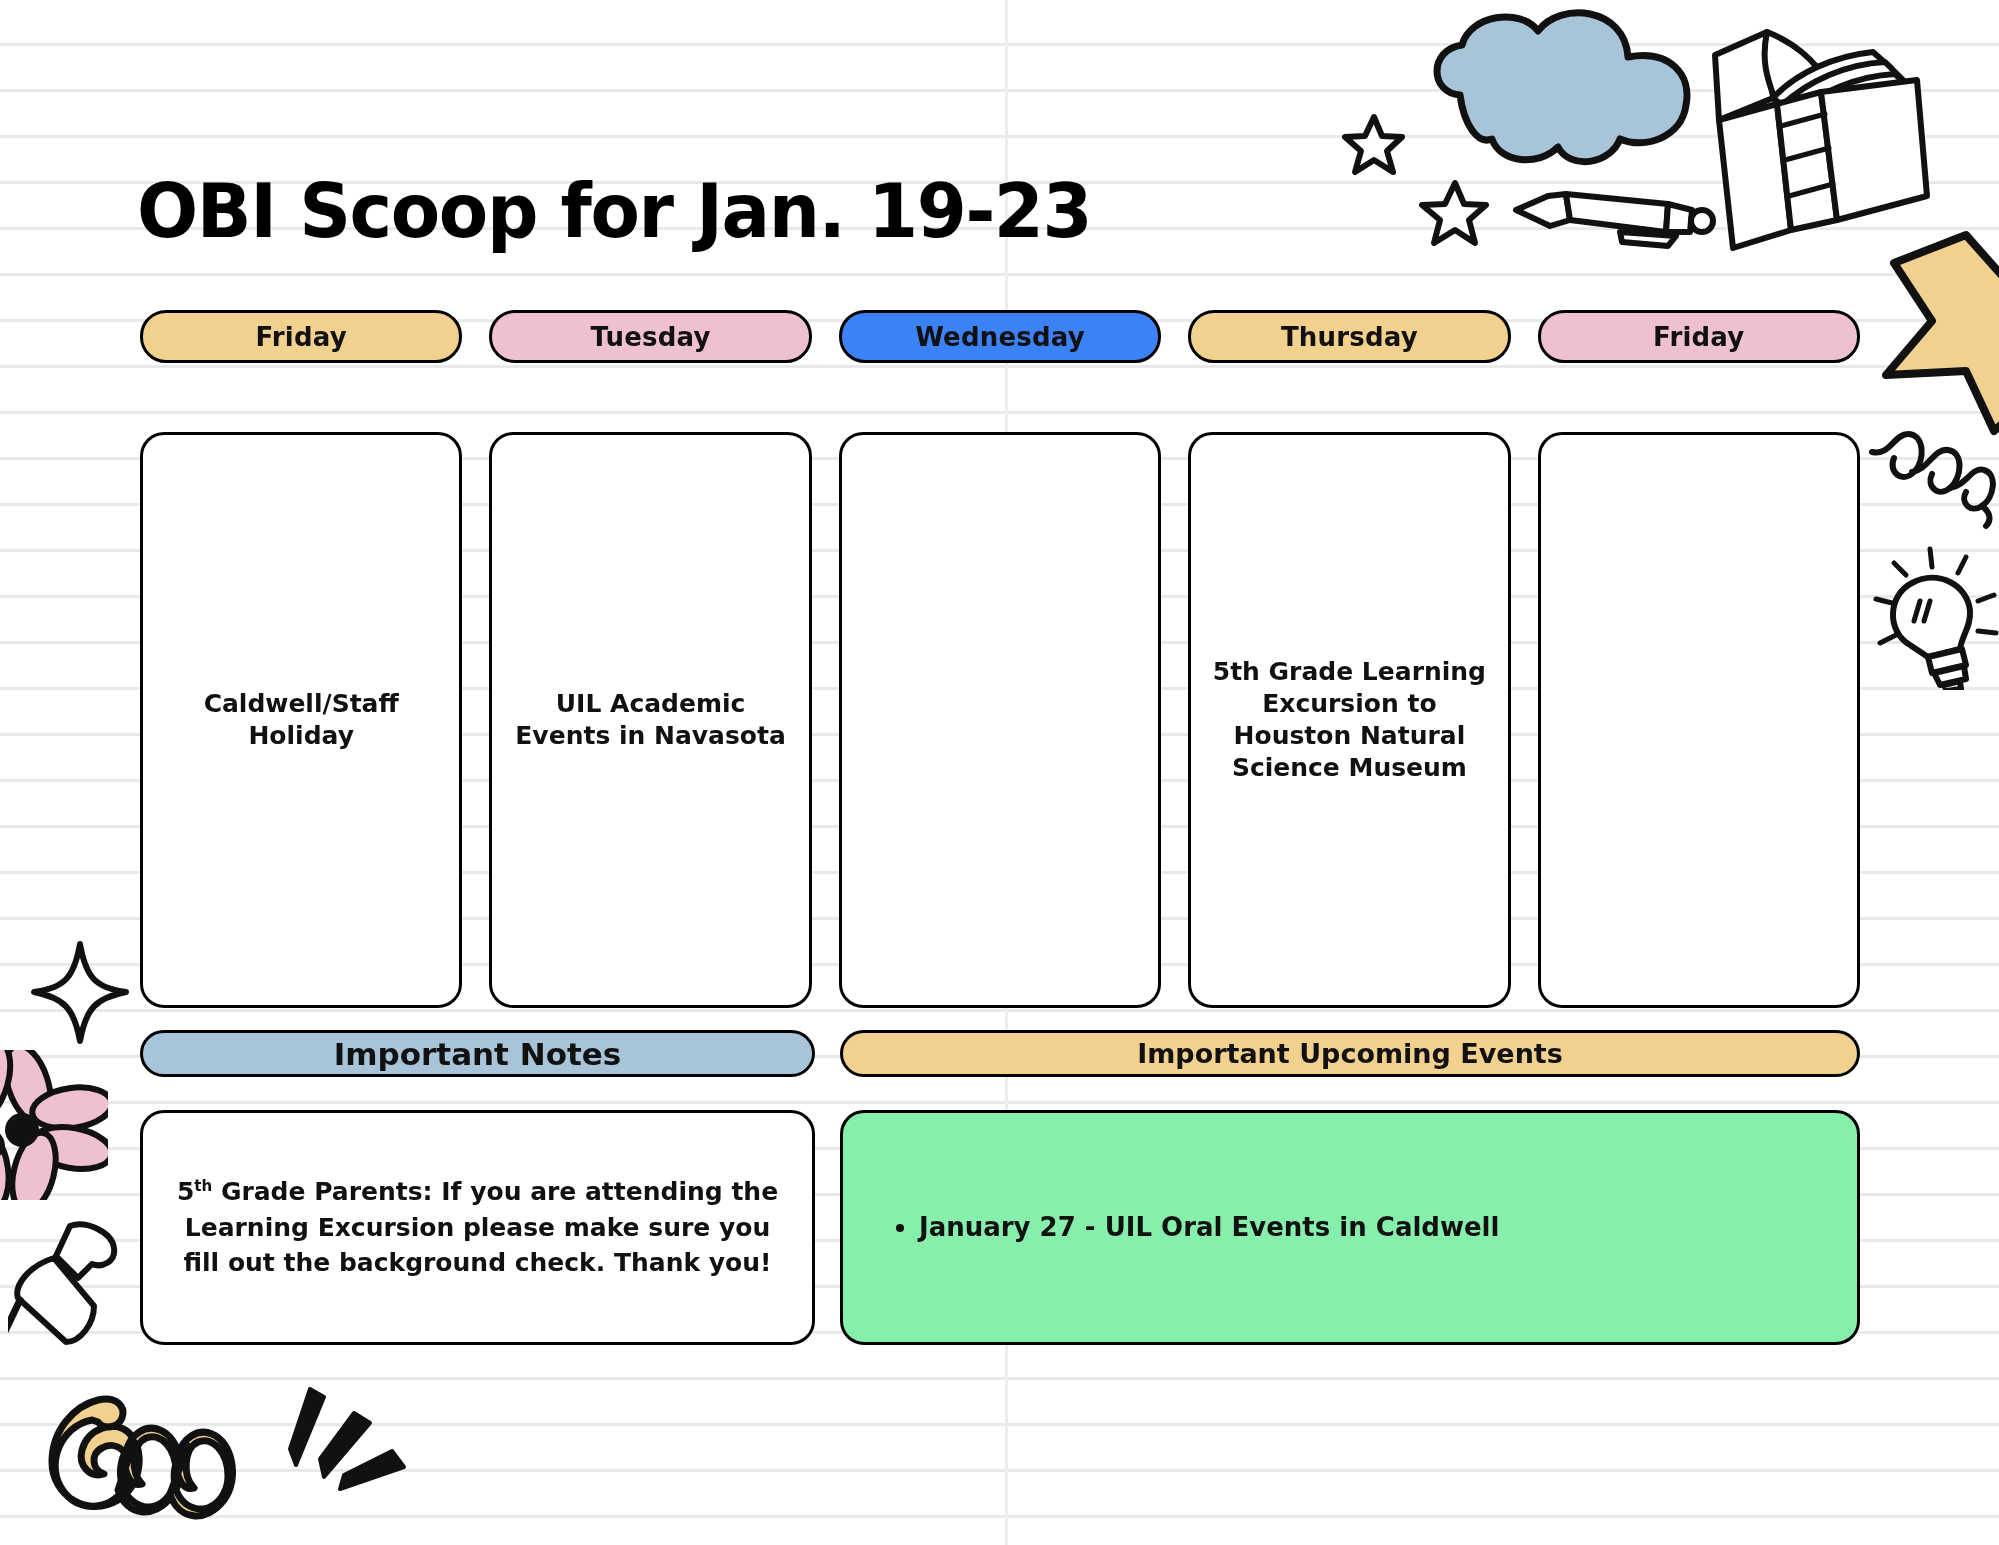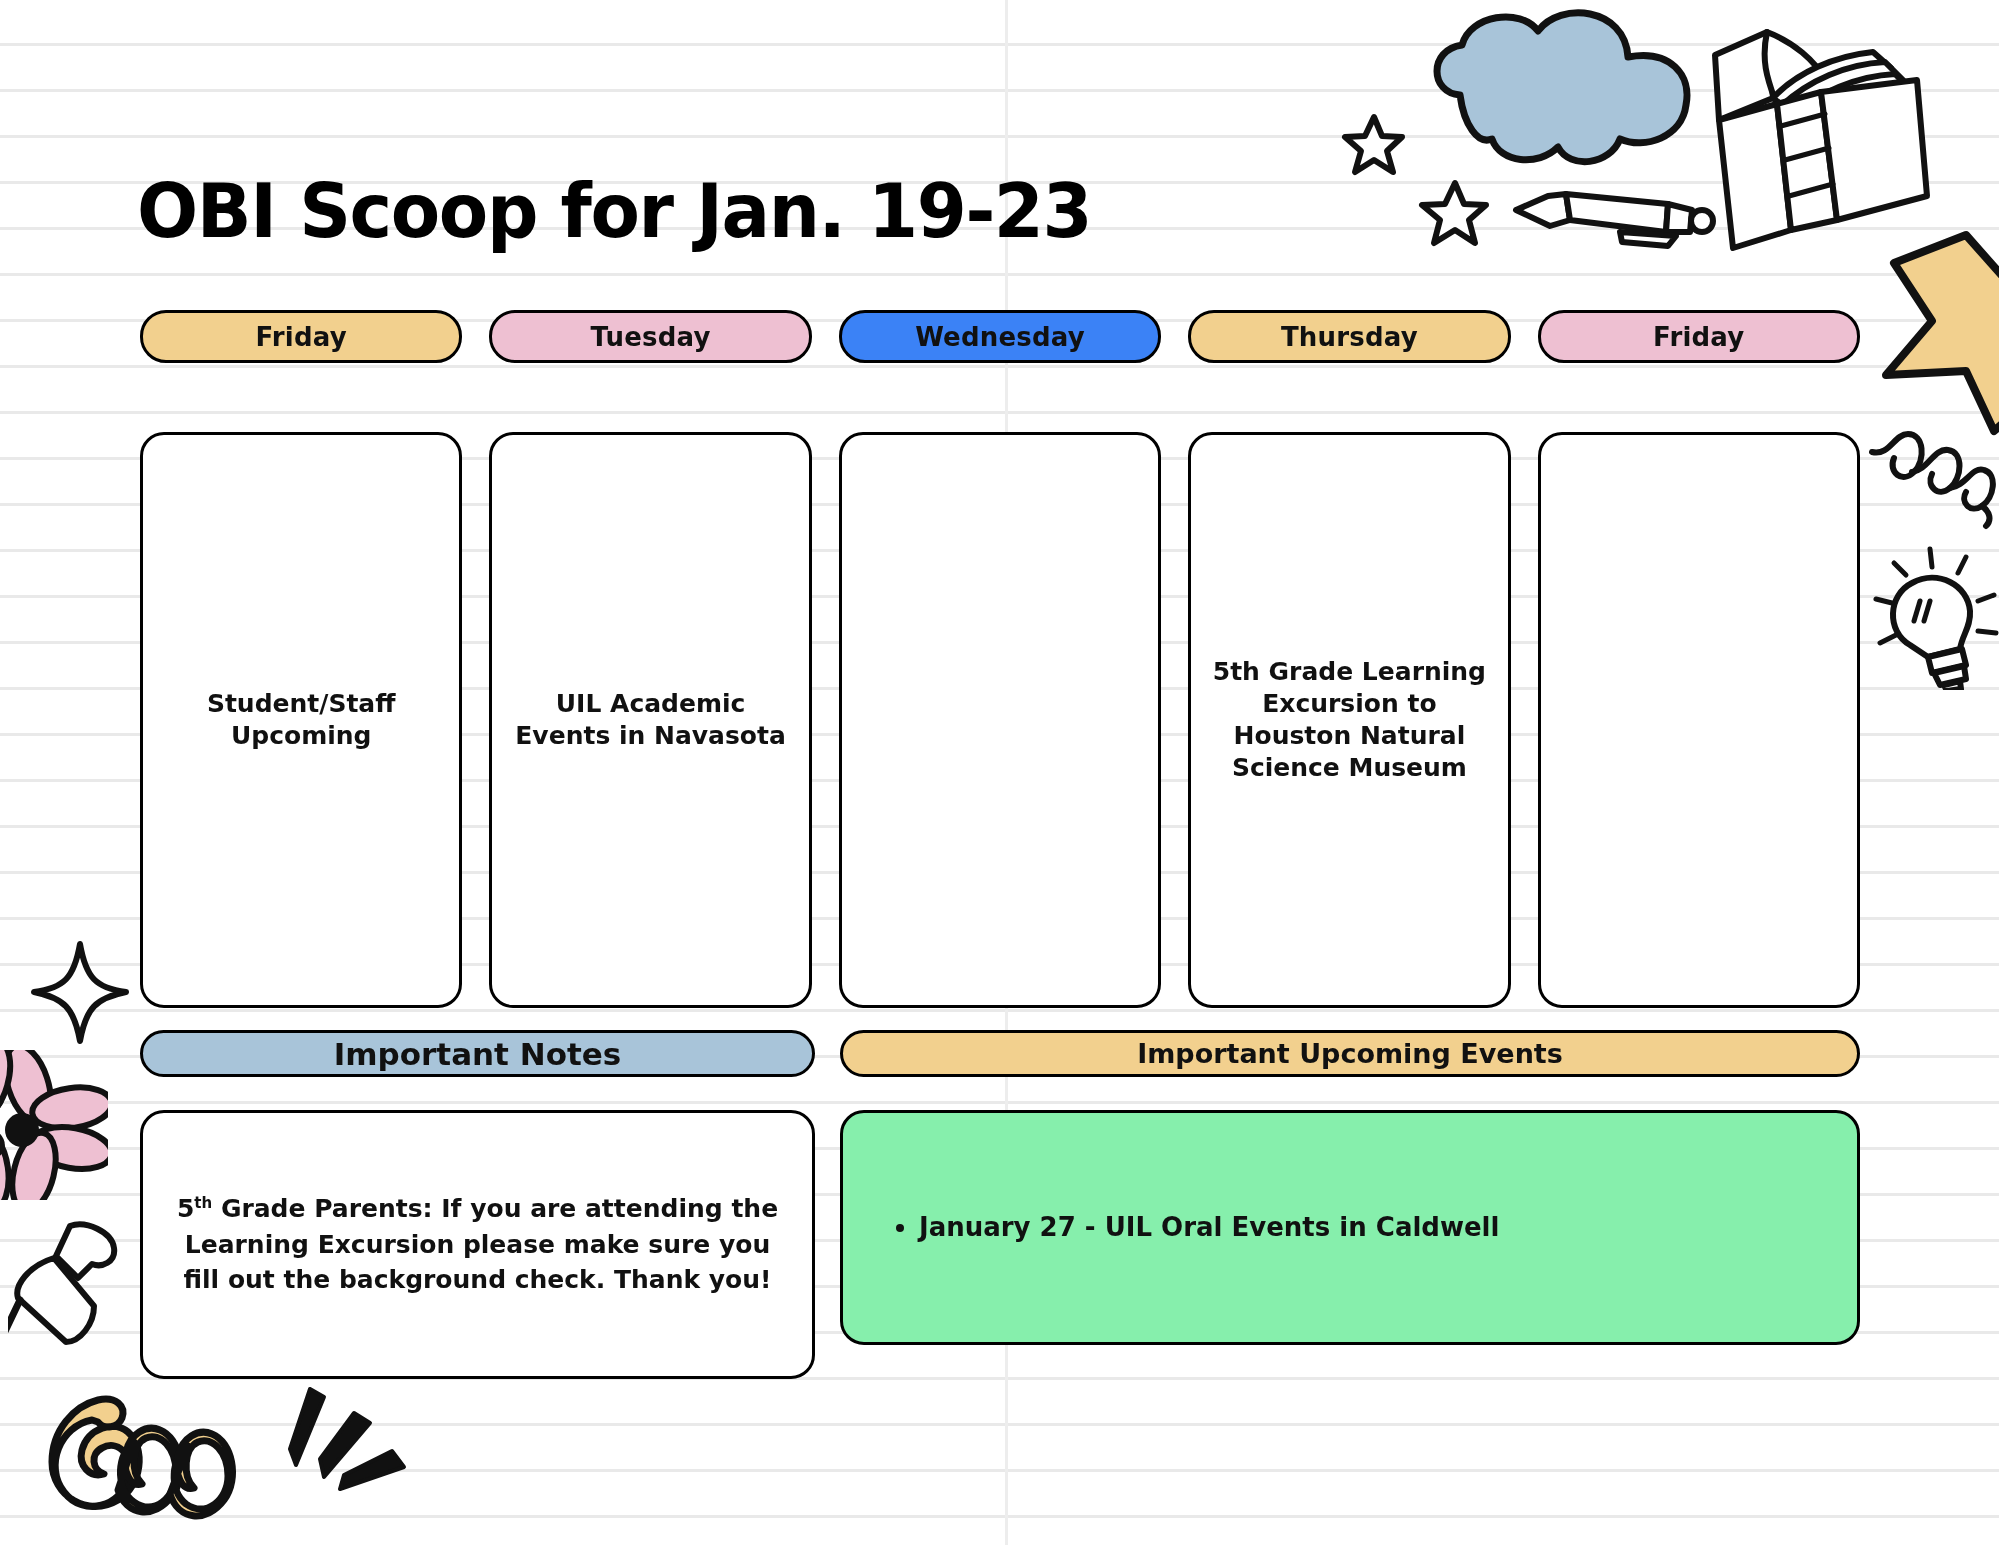--- a/index.html
+++ b/index.html
@@ -76,21 +76,21 @@
     font-family:"DejaVu Sans", sans-serif;
   }
   #events-pill{
     position:absolute;left:840px;top:1030px;width:1020px;height:47px;
     border:3px solid #000;border-radius:26px;box-sizing:border-box;
     display:flex;align-items:center;justify-content:center;
     font-size:27px;font-weight:800;color:#111;
     font-family:"DejaVu Sans", sans-serif;
   }
   #notes-card{
-    position:absolute;left:140px;top:1110px;width:675px;height:269px;
+    position:absolute;left:140px;top:1110px;width:675px;height:235px;
     border:3px solid #000;border-radius:24px;background:#fff;
     box-sizing:border-box;display:flex;align-items:center;justify-content:center;
     padding:0 24px;
   }
   #notes-card .txt{
     text-align:center;font-size:25px;font-weight:800;line-height:1.42;
     color:#111;font-family:"DejaVu Sans", sans-serif;
   }
   #notes-card sup{font-size:.6em;vertical-align:super;}
   #events-card{
@@ -255,21 +255,21 @@
     <div class="daypill" style="background: rgb(242, 208, 142);">
       <span>Thursday</span>
     </div>
     <div class="daypill" style="background: rgb(238, 192, 210);">
       <span>Friday</span>
     </div>
   </div>
 
   <div id="daycards">
     <div class="daycard">
-      <div class="txt">Student/Staff Upcoming</div>
+      <div class="txt">Caldwell/Staff Holiday</div>
     </div>
     <div class="daycard">
       <div class="txt">UIL Academic Events in Navasota</div>
     </div>
     <div class="daycard">
       <div class="txt"></div>
     </div>
     <div class="daycard">
       <div class="txt">5th Grade Learning Excursion to Houston Natural Science Museum</div>
     </div>

